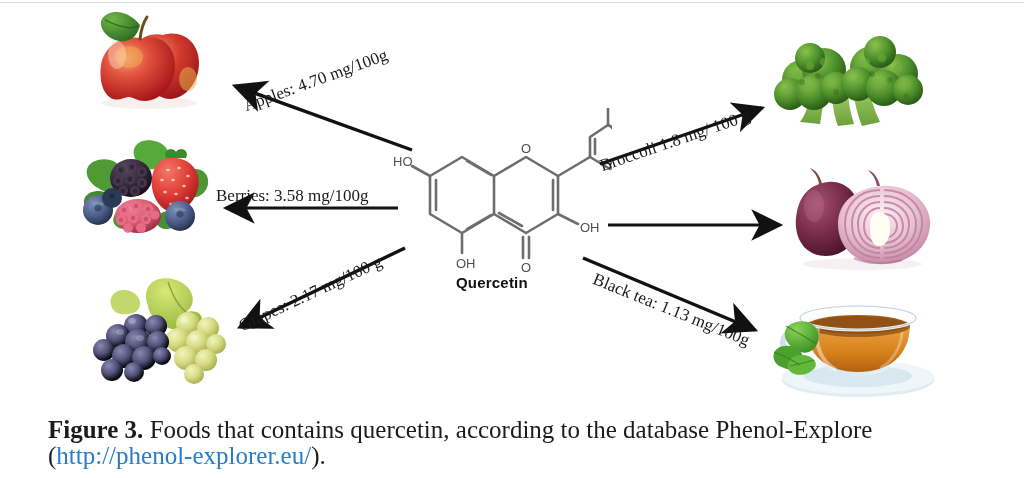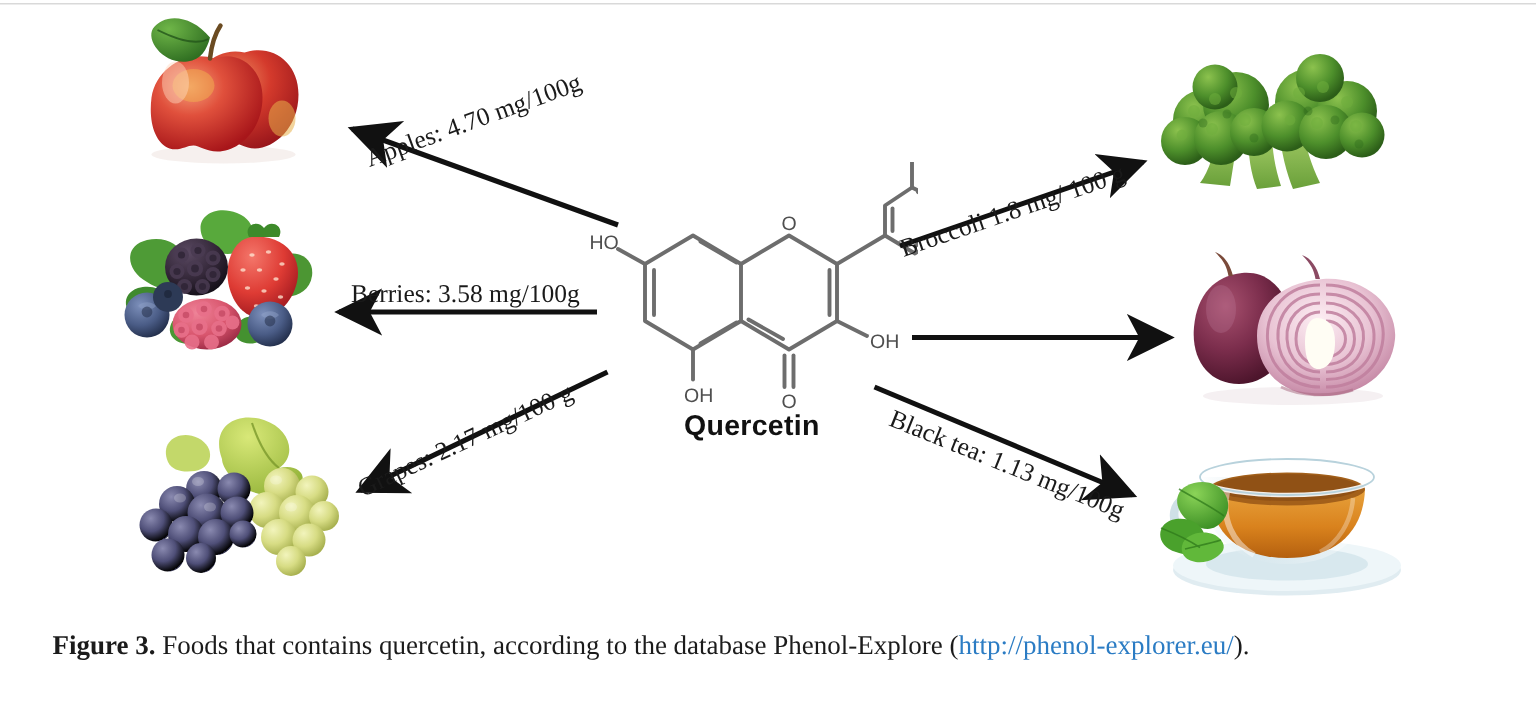--- a/index.html
+++ b/index.html
@@ -47,31 +47,31 @@
     font-family: "Liberation Serif", serif;
     font-size: 17px;
     color: #1a1a1a;
     white-space: nowrap;
     transform-origin: left bottom;
   }
   .mol-label {
     position: absolute;
     font-family: "Liberation Sans", sans-serif;
     font-weight: bold;
-    font-size: 19px;
+    font-size: 15px;
     color: #111111;
     letter-spacing: .2px;
   }
   .caption {
     position: absolute;
-    left: 35px;
+    left: 48px;
     top: 417px;
     width: 940px;
     font-family: "Liberation Serif", serif;
-    font-size: 18px;
+    font-size: 25px;
     line-height: 26px;
     color: #1b1b1b;
   }
   .caption b { font-weight: bold; }
   .caption .lnk { color: #2b7cc4; }
 </style>
 </head>
 <body>
 
 <div class="page">
@@ -499,21 +499,21 @@
         <line x1="608" y1="225" x2="780" y2="225" stroke="#111111" stroke-width="3.2" marker-end="url(#ah)"></line>
       </g>
 
       <g>
         <line x1="583" y1="258" x2="755" y2="330" stroke="#111111" stroke-width="3.4" marker-end="url(#ah)"></line>
       </g>
     </svg>
 
     <div class="arrow-label" style="left:248px; top:96px; transform:rotate(-20deg);">Apples: 4.70 mg/100g</div>
 
-    <div class="arrow-label" style="left:234px; top:186px;">Berries: 3.58 mg/100g</div>
+    <div class="arrow-label" style="left:216px; top:186px;">Berries: 3.58 mg/100g</div>
 
     <div class="arrow-label" style="left:244px; top:316px; transform:rotate(-25deg);">Grapes: 2.17 mg/100 g</div>
 
     <div class="arrow-label" style="left:604px; top:156px; transform:rotate(-19deg);">Broccoli 1.8 mg/ 100 g</div>
 
 
     <div class="arrow-label" style="left:590px; top:268px; transform:rotate(22deg);">Black tea: 1.13 mg/100g</div>
 
   </div>
 

